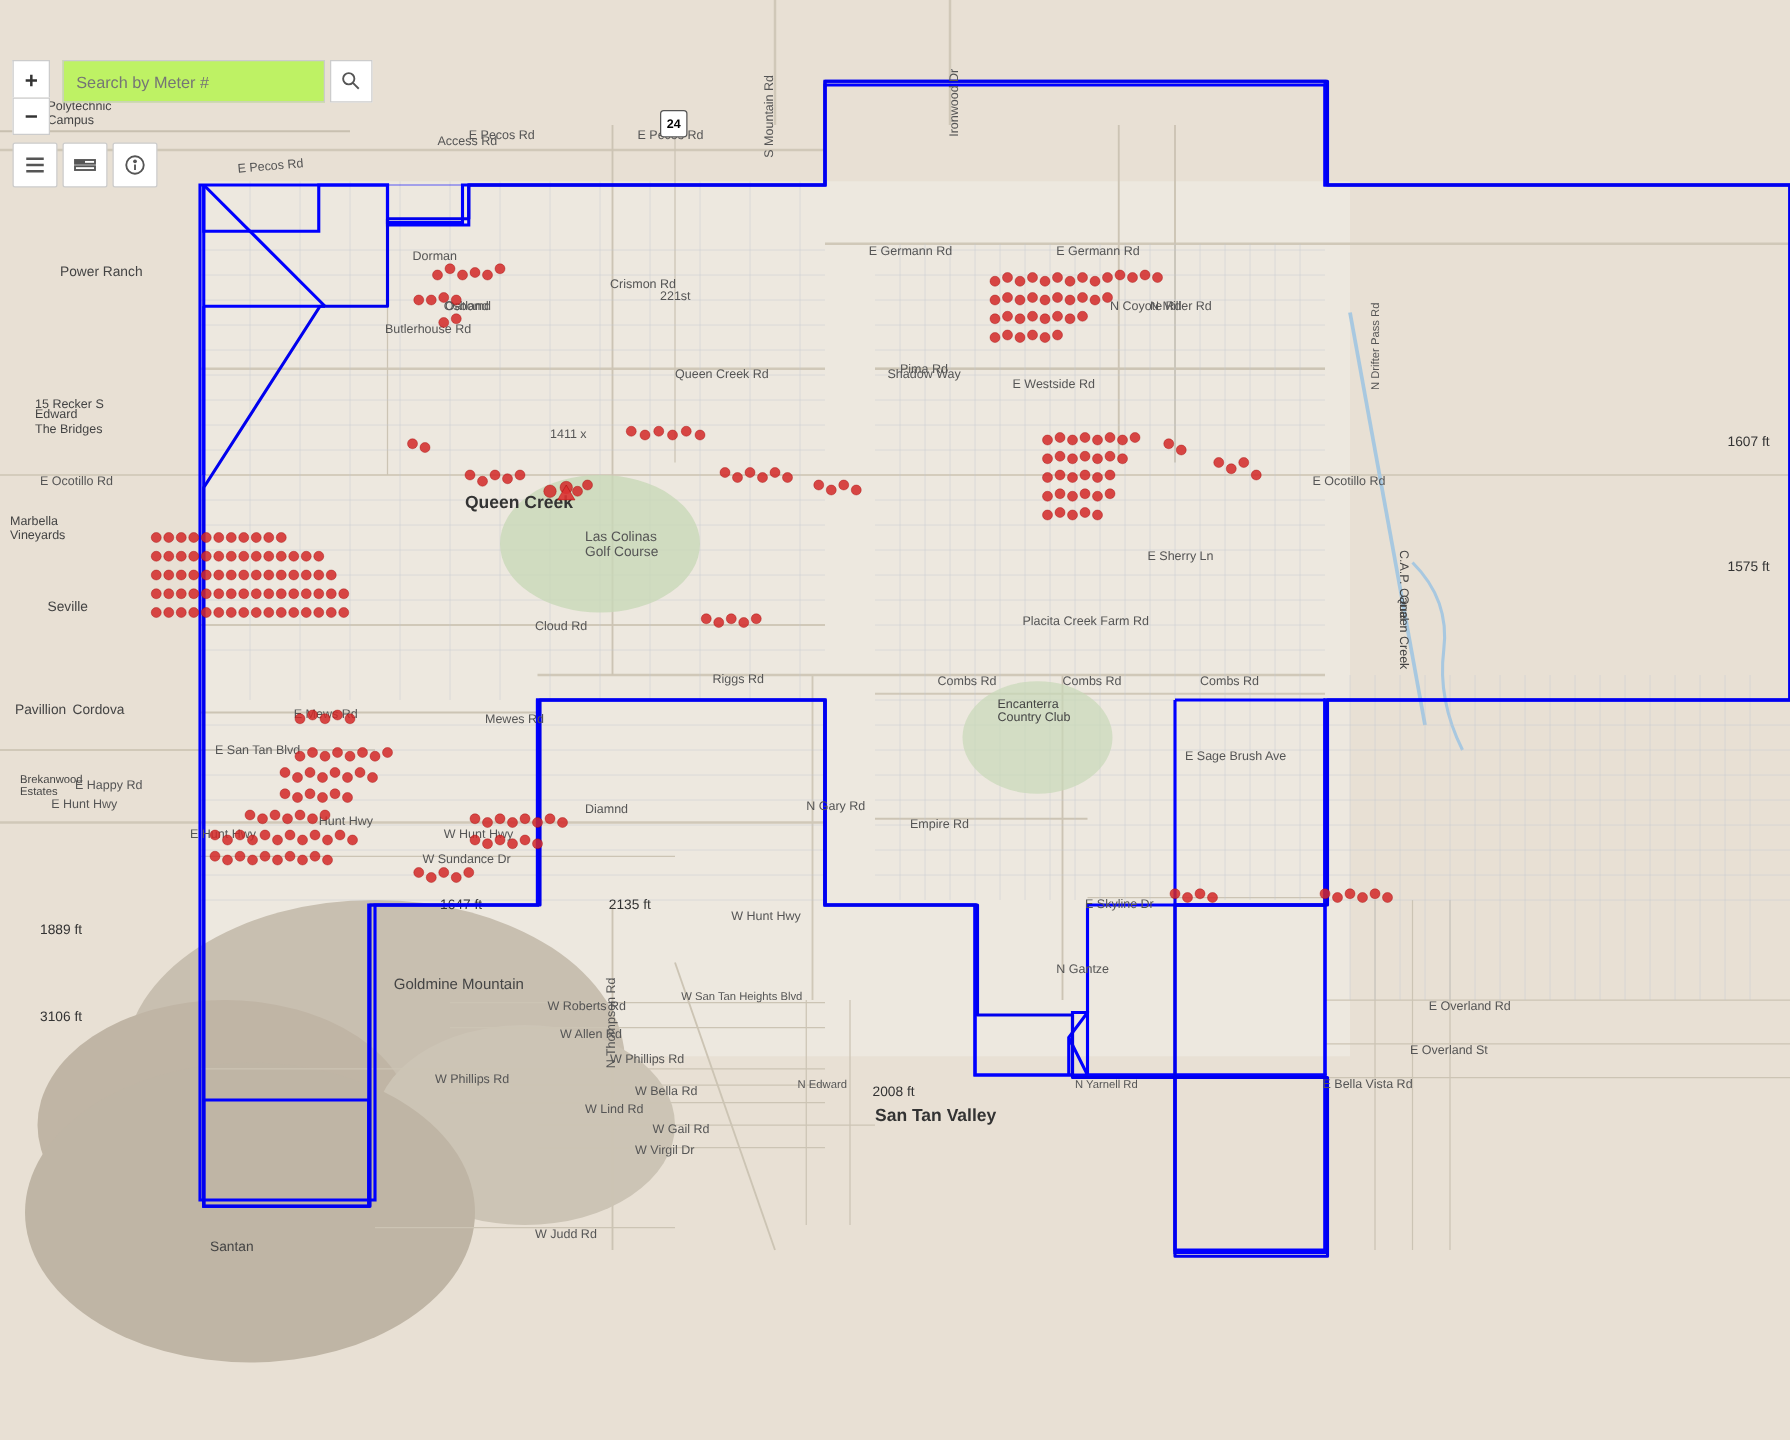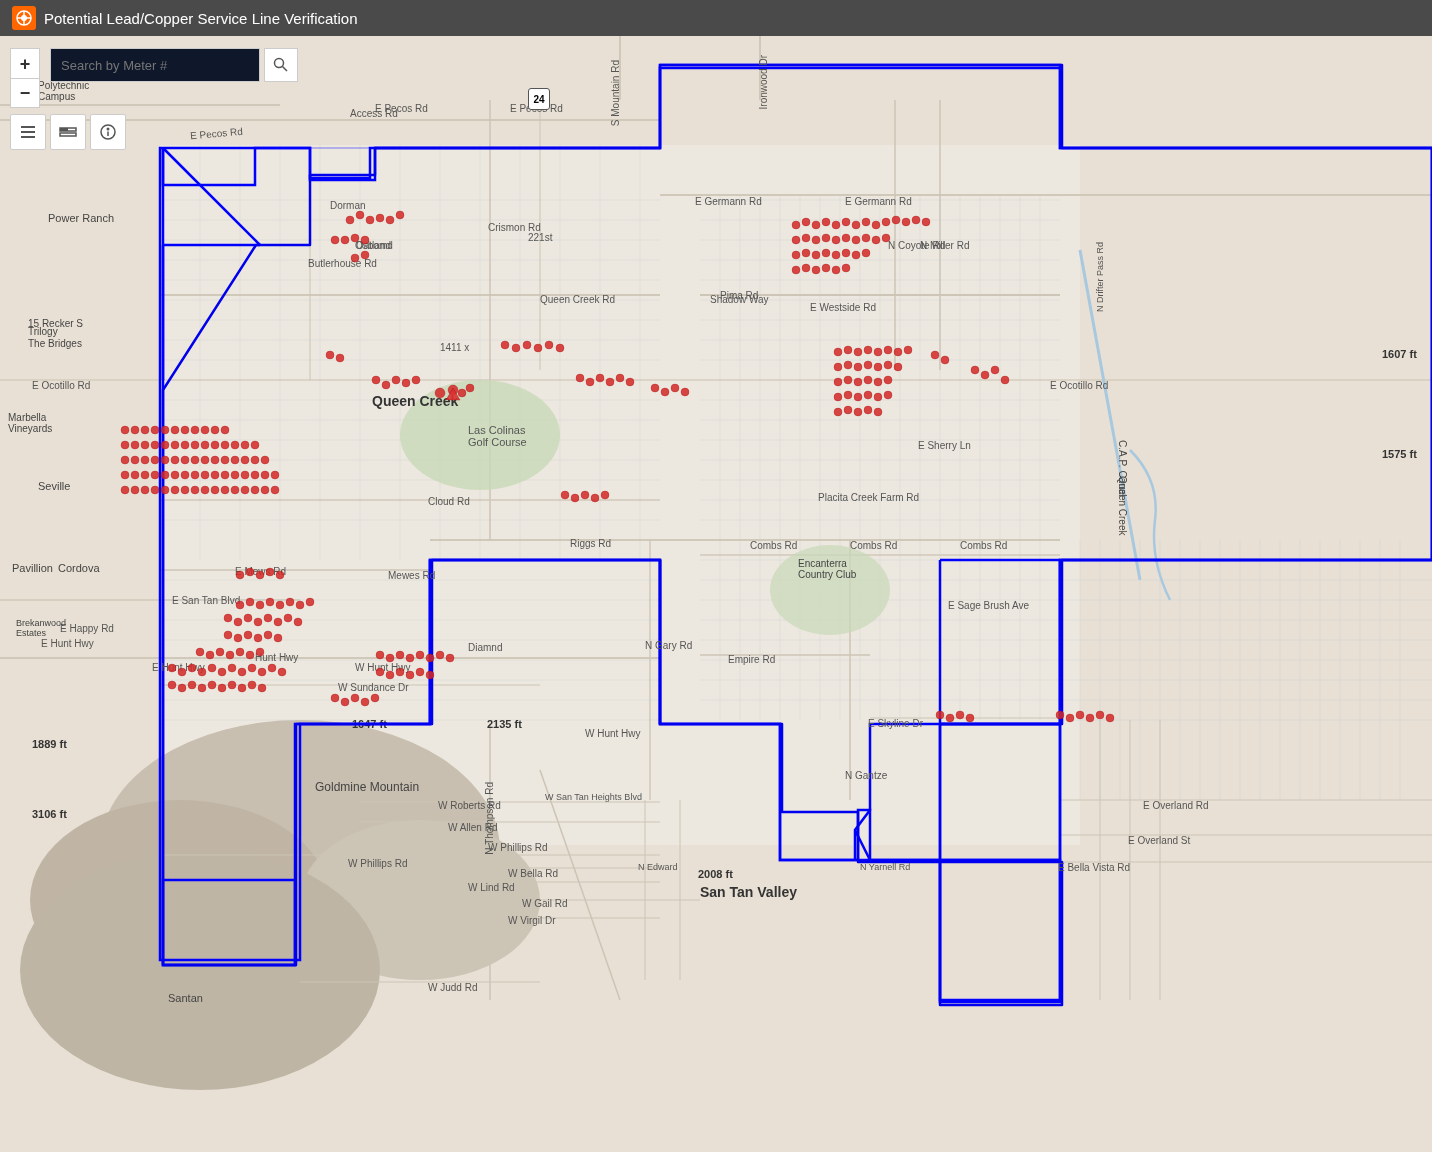--- a/index.html
+++ b/index.html
@@ -68,21 +68,21 @@
       align-items: center;
       gap: 4px;
     }
 
     .search-input {
       width: 210px;
       height: 34px;
       border: 1px solid #ccc;
       padding: 0 10px;
       font-size: 13px;
-      background: #0f172a;
+      background: #bef264;
       color: #666;
       outline: none;
     }
 
     .search-button {
       width: 34px;
       height: 34px;
       background: white;
       border: 1px solid #ccc;
       cursor: pointer;
@@ -145,21 +145,21 @@
       font-size: 16px;
       color: #555;
       border-radius: 2px;
     }
 
     
     .scale-indicator {
       position: absolute;
       color: #333;
       font-size: 11px;
-      font-weight: bold;
+      font-weight: normal;
     }
 
     
     .boundary-svg {
       position: absolute;
       top: 0; left: 0;
       width: 100%; height: 100%;
       z-index: 10;
       pointer-events: none;
     }
@@ -940,21 +940,21 @@
   <div class="map-label road" style="top:232px;left:528px">221st</div>
   <div class="map-label road" style="top:258px;left:308px">Butlerhouse Rd</div>
   <div class="map-label road" style="top:638px;left:41px">E Hunt Hwy</div>
   <div class="map-label road" style="top:642px;left:468px">Diamnd</div>
   <div class="map-label road" style="top:342px;left:440px">1411 x</div>
 
   <div style="position:absolute;top:88px;left:528px;width:22px;height:22px;border:1.5px solid #555;border-radius:3px;display:flex;align-items:center;justify-content:center;background:white;font-size:10px;font-weight:bold;z-index:20">24</div>
 
   <div class="map-label" style="top:80px;left:38px;font-size:10px">Polytechnic<br>Campus</div>
   <div class="map-label" style="top:212px;left:48px">Power Ranch</div>
-  <div class="map-label" style="top:326px;left:28px;font-size:10px">Trilogy</div>
+  <div class="map-label" style="top:326px;left:28px;font-size:10px">Edward</div>
   <div class="map-label" style="top:318px;left:28px;font-size:10px">15 Recker S</div>
   <div class="map-label" style="top:338px;left:28px;font-size:10px">The Bridges</div>
   <div class="map-label" style="top:480px;left:38px">Seville</div>
   <div class="map-label" style="top:562px;left:12px">Pavillion</div>
   <div class="map-label" style="top:562px;left:58px">Cordova</div>
   <div class="map-label" style="top:618px;left:16px;font-size:9px">Brekanwood<br>Estates</div>
   <div class="map-label" style="top:412px;left:8px;font-size:10px">Marbella<br>Vineyards</div>
   <div class="map-label city" style="top:393px;left:372px">Queen Creek</div>
   <div class="map-label city" style="top:884px;left:700px">San Tan Valley</div>
   <div class="map-label" style="top:424px;left:468px;font-size:11px;color:#555">Las Colinas<br>Golf Course</div>
@@ -973,33 +973,20 @@
   <div class="scale-indicator" style="top:738px;left:32px">1889 ft</div>
   <div class="scale-indicator" style="top:808px;left:32px">3106 ft</div>
   <div class="scale-indicator" style="top:718px;left:487px">2135 ft</div>
   <div class="scale-indicator" style="top:718px;left:352px">1647 ft</div>
   <div class="scale-indicator" style="top:868px;left:698px">2008 ft</div>
 
   <div class="map-label road" style="top:242px;left:1095px;writing-mode:vertical-rl;transform:rotate(180deg);font-size:9px">N Drifter Pass Rd</div>
   <div class="map-label road" style="top:862px;left:860px;font-size:9px">N Yarnell Rd</div>
   <div class="map-label road" style="top:862px;left:638px;font-size:9px">N Edward</div>
 
-  <div class="header-bar">
-    <div class="header-logo">
-      <div class="logo-icon">
-        <svg width="18" height="18" viewBox="0 0 18 18">
-          <circle cx="9" cy="9" r="7" fill="none" stroke="white" stroke-width="1.5"></circle>
-          <circle cx="9" cy="9" r="3" fill="white"></circle>
-          <line x1="9" y1="2" x2="9" y2="16" stroke="white" stroke-width="1.5"></line>
-          <line x1="2" y1="9" x2="16" y2="9" stroke="white" stroke-width="1.5"></line>
-        </svg>
-      </div>
-      <span class="header-title">Potential Lead/Copper Service Line Verification</span>
-    </div>
-  </div>
 
   <div class="zoom-controls">
     <button class="zoom-btn">+</button>
     <button class="zoom-btn">−</button>
   </div>
 
   <div class="search-container">
     <input class="search-input" type="text" placeholder="Search by Meter #" style="">
     <button class="search-button">
       <svg width="16" height="16" viewBox="0 0 16 16">

